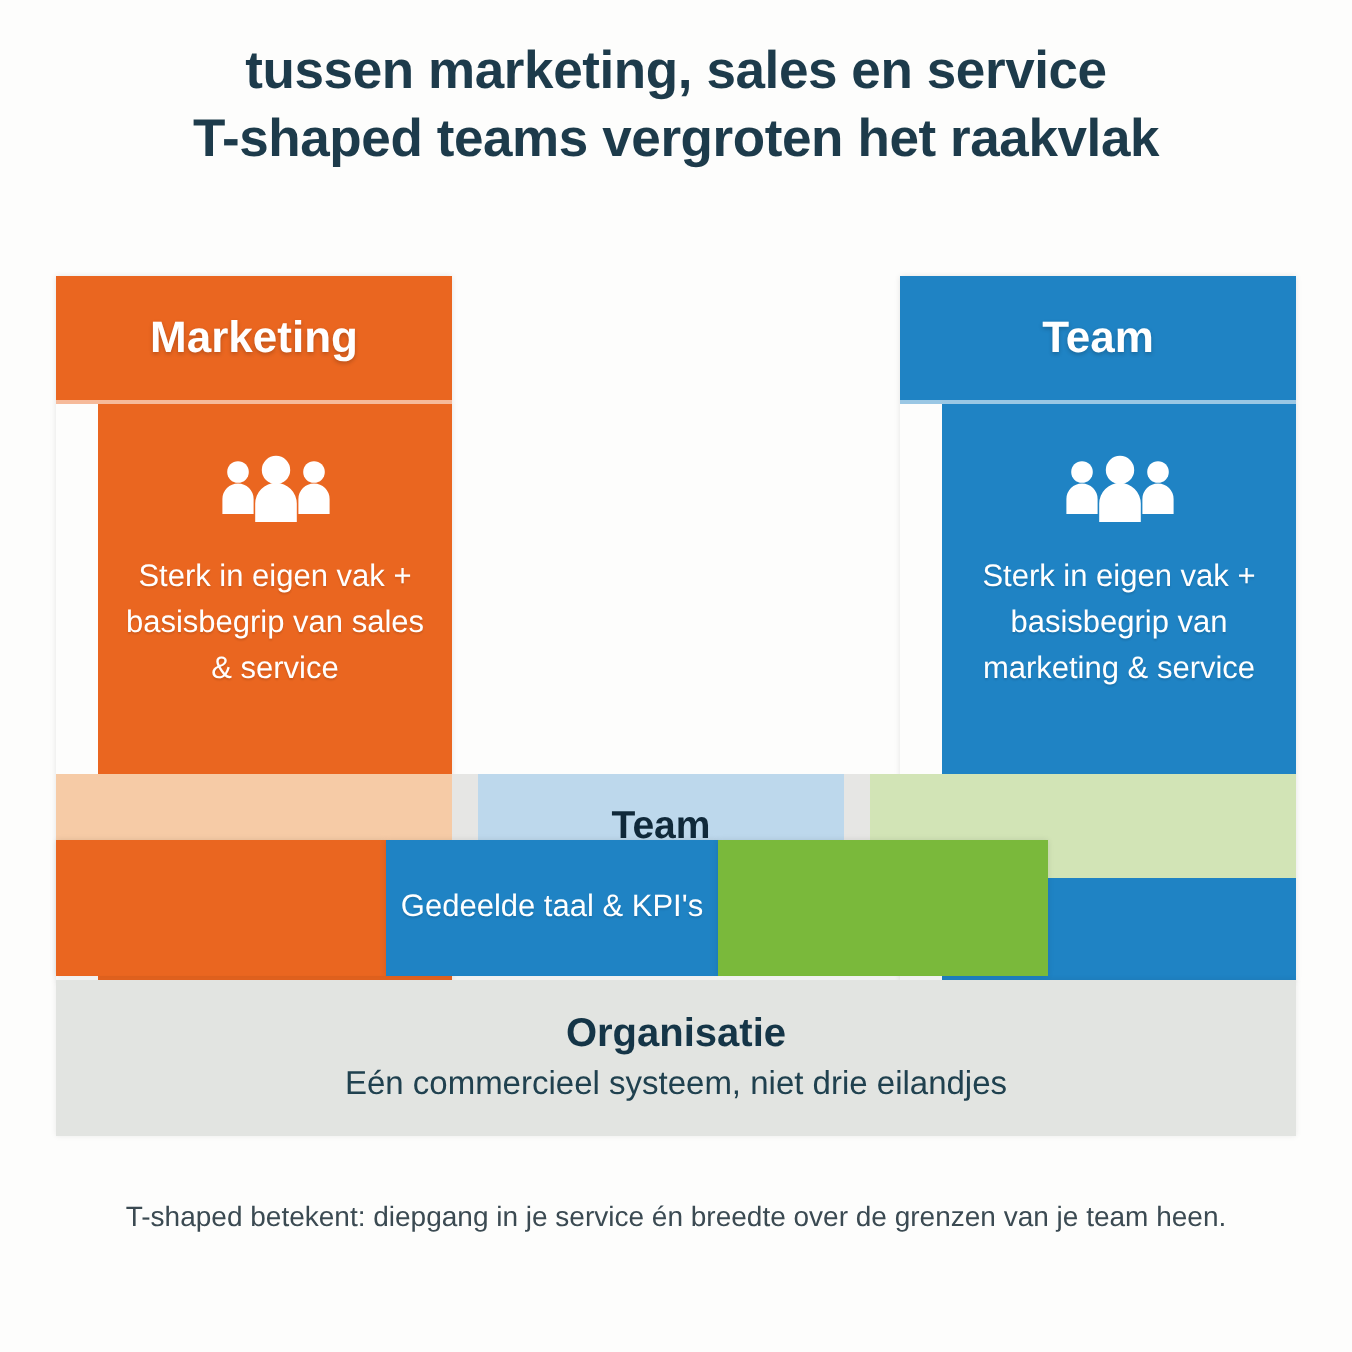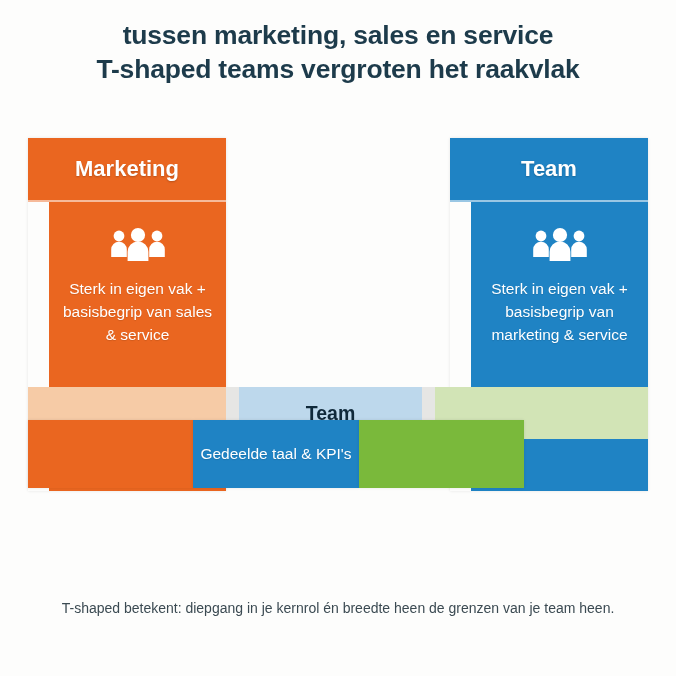--- a/index.html
+++ b/index.html
@@ -238,16 +238,20 @@
   </div>
 
   <div class="subrow">
     <div class="subrow-cell subrow-marketing"></div>
     <div class="subrow-cell subrow-sales">
       <span class="subrow-text">Gedeelde taal &amp; KPI's</span>
     </div>
     <div class="subrow-cell subrow-service"></div>
   </div>
 
-
-  <div class="footer">T-shaped betekent: diepgang in je kernrol én breedte heen de grenzen van je team heen.</div>
+  <div class="org-band">
+    <div class="org-title">Organisatie</div>
+    <div class="org-sub">Eén commercieel systeem, niet drie eilandjes</div>
+  </div>
+
+  <div class="footer">T-shaped betekent: diepgang in je service én breedte over de grenzen van je team heen.</div>
 
 </div>
 
 </body></html>

